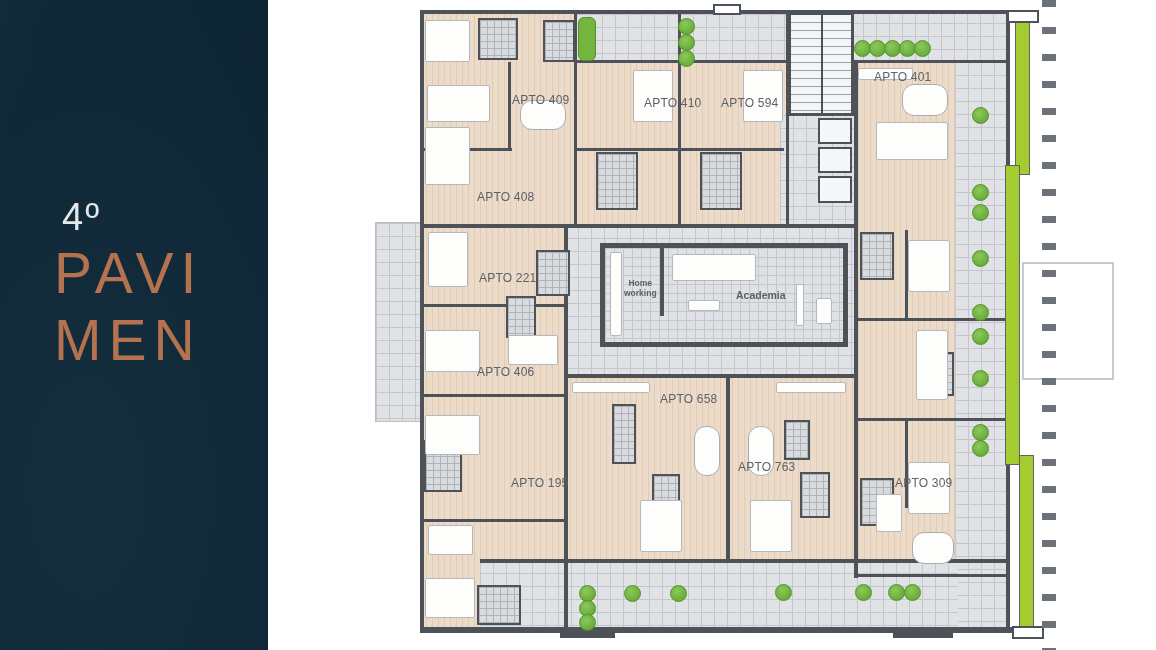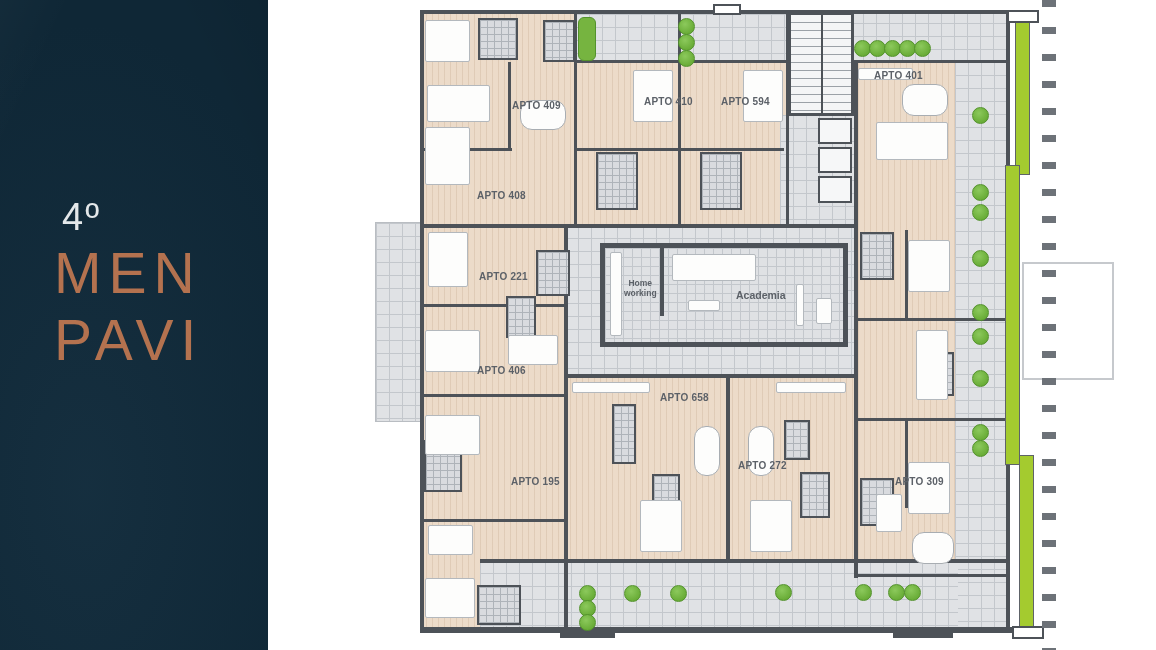--- a/index.html
+++ b/index.html
@@ -30,21 +30,21 @@
                      linear-gradient(90deg,#aeb3b9 1px, transparent 1px);
     background-size:7px 7px;border:2px solid #4d5258;box-sizing:border-box;}
   .wall{background:#4d5258;}
   .furn{background:#fdfdfc;border:1px solid #b3b8bd;border-radius:2px;box-sizing:border-box;}
   .tree{width:17px;height:17px;border-radius:50%;
     background:radial-gradient(circle at 40% 35%, #8cc95c, #6aad38 70%);
     border:1px solid #53922c;box-sizing:border-box;}
   .hedge{background:#76b440;border:1px solid #53922c;border-radius:6px;box-sizing:border-box;}
   .gstrip{background:#a4cb2f;border:1px solid #5e6368;box-sizing:border-box;}
   .cap-inner{background:#ffffff;border:2px solid #4d5258;box-sizing:border-box;}
-  .apt-label{position:absolute;color:#5c6168;font-size:10px;font-weight:bold;white-space:nowrap;
+  .apt-label{position:absolute;color:#5c6168;font-size:12px;font-weight:normal;white-space:nowrap;
              letter-spacing:0.2px;text-align:right;}
   .amen-label{position:absolute;color:#5c6168;font-weight:bold;text-align:center;}
   .stairs{background:#f4f5f6;border:3px solid #4d5258;box-sizing:border-box;
     background-image:repeating-linear-gradient(180deg, transparent 0 7px, #9ba1a7 7px 8px);}
   .stairs::after{content:"";position:absolute;left:50%;top:0;width:2px;height:100%;background:#4d5258;}
   .elev{background:#f6f7f8;border:2px solid #4d5258;box-sizing:border-box;}
   .amenity{background-color:#dfe1e4;border:5px solid #4d5258;box-sizing:border-box;
     background-image:linear-gradient(#c3c7cc 1px, transparent 1px),
                      linear-gradient(90deg,#c3c7cc 1px, transparent 1px);
     background-size:9px 9px;}
@@ -53,22 +53,22 @@
   .tbl{background:#fdfdfc;border:1px solid #a8adb2;border-radius:12px;box-sizing:border-box;}
 </style>
 </head>
 <body>
 
 <div class="stage">
 
   <aside class="panel">
     <div class="floor-number">4º</div>
     <div class="floor-title">
+      <div>PAVI</div>
       <div>MEN</div>
-      <div>PAVI</div>
     </div>
   </aside>
 
   <main>
 
     <div class="abs beige" style="left:420px;top:10px;width:590px;height:620px"></div>
     <div class="abs grid" style="left:375px;top:222px;width:45px;height:198px;border:1px solid #b9bdc2"></div>
     <div class="abs grid" style="left:576px;top:14px;width:212px;height:48px"></div>
     <div class="abs grid" style="left:850px;top:10px;width:160px;height:52px"></div>
     <div class="abs grid" style="left:955px;top:62px;width:55px;height:568px"></div>
@@ -195,30 +195,30 @@
     <div class="abs cap-inner" style="left:1007px;top:10px;width:32px;height:13px"></div>
     <div class="abs cap-inner" style="left:1012px;top:626px;width:32px;height:13px"></div>
 
     <div class="abs neighbor" style="left:1022px;top:262px;width:92px;height:118px"></div>
     <div class="abs dash-line" style="left:1042px;top:0px;width:14px;height:650px"></div>
 
     <div class="abs cap-inner" style="left:713px;top:4px;width:28px;height:11px"></div>
     <div class="abs wall" style="left:560px;top:631px;width:55px;height:7px"></div>
     <div class="abs wall" style="left:893px;top:631px;width:60px;height:7px"></div>
 
-    <div class="apt-label" style="left:512px;top:100px">APTO 409</div>
+    <div class="apt-label" style="left:512px;top:93px">APTO 409</div>
     <div class="apt-label" style="left:644px;top:96px">APTO 410</div>
     <div class="apt-label" style="left:721px;top:96px">APTO 594</div>
     <div class="apt-label" style="left:874px;top:70px">APTO 401</div>
     <div class="apt-label" style="left:477px;top:190px">APTO 408</div>
     <div class="apt-label" style="left:479px;top:271px">APTO 221</div>
     <div class="apt-label" style="left:477px;top:365px">APTO 406</div>
     <div class="apt-label" style="left:511px;top:476px">APTO 195</div>
     <div class="apt-label" style="left:660px;top:392px">APTO 658</div>
-    <div class="apt-label" style="left:738px;top:460px">APTO 272</div>
+    <div class="apt-label" style="left:738px;top:460px">APTO 763</div>
     <div class="apt-label" style="left:895px;top:476px">APTO 309</div>
 
     <div class="amen-label" style="left:624px;top:278px;font-size:8.5px;line-height:10px">
       <div>Home</div>
       <div>working</div>
     </div>
     <div class="amen-label" style="left:736px;top:289px;font-size:10.5px">Academia</div>
 
   </main>
 </div>

